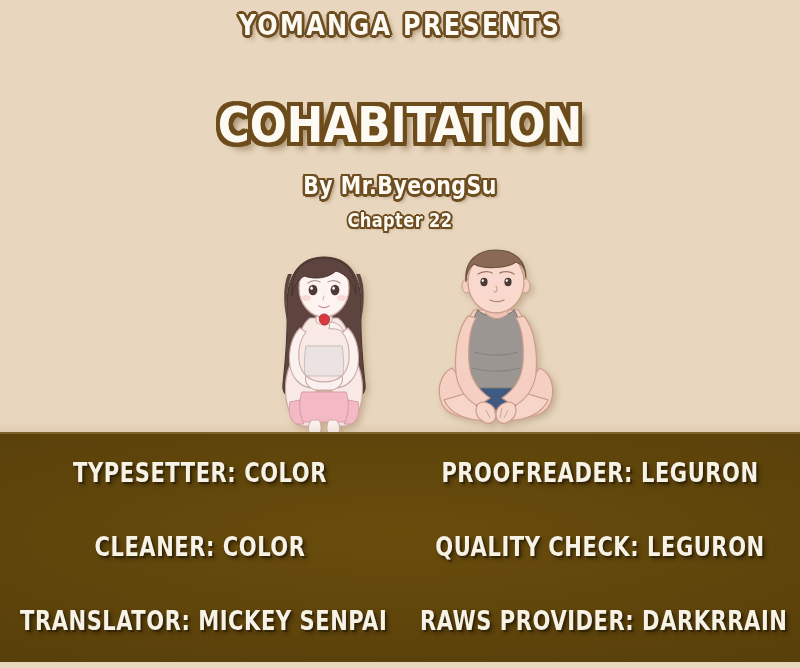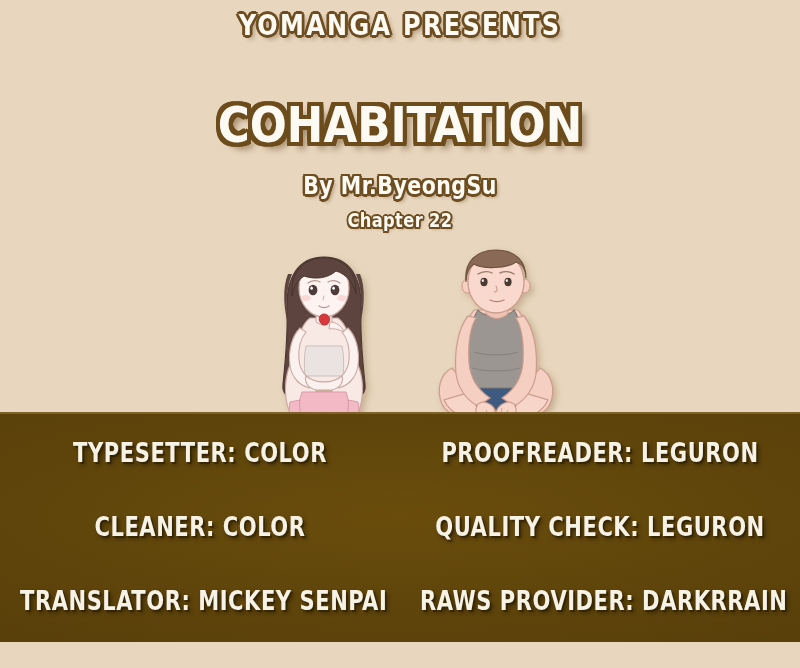--- a/index.html
+++ b/index.html
@@ -39,21 +39,21 @@
     width: 100%;
     height: 16px;
     background: linear-gradient(to bottom, rgba(150,115,60,0) 0%, rgba(150,115,60,0.18) 100%);
     pointer-events: none;
   }
 
   
   .bottom-panel {
     position: absolute;
     left: 0;
-    top: 412px;
+    top: 432px;
     width: 800px;
     height: 230px;
     background: #5d4309;
     background-image: radial-gradient(ellipse 120% 100% at 50% 45%, #6a4d0d 0%, #5a410a 60%, #503909 100%);
     overflow: hidden;
     text-decoration: underline;
   }
   .bottom-panel::before {       
     content: "";
     position: absolute;

